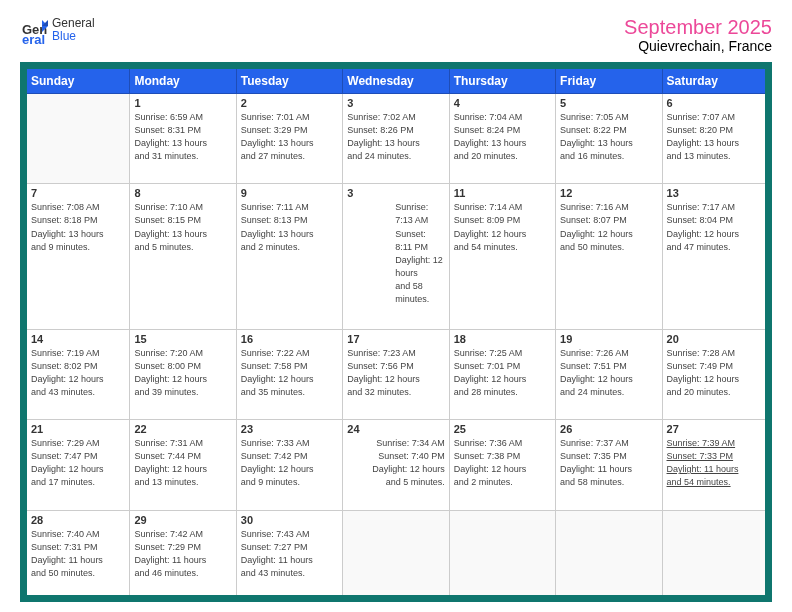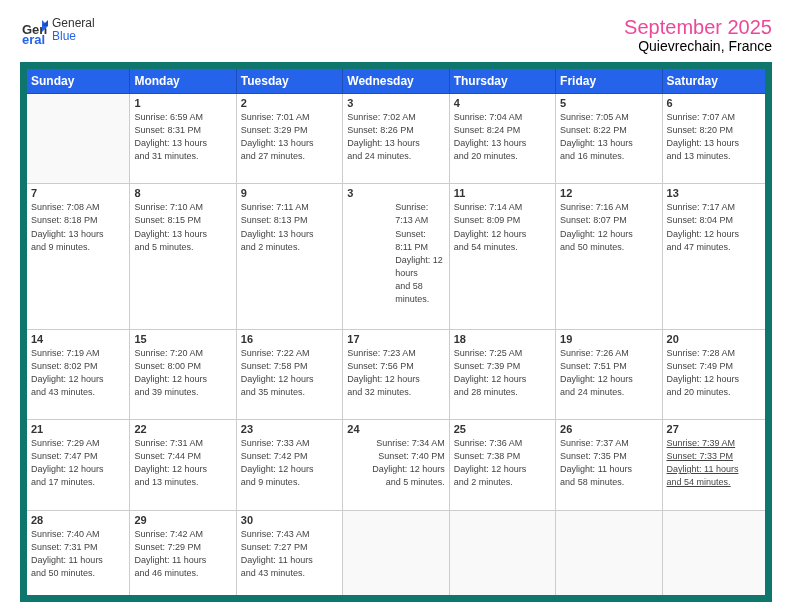--- a/index.html
+++ b/index.html
@@ -251,21 +251,21 @@
           <td>
             <div class="day-num">17</div>
             <div class="day-info" style="white-space: pre-line;">Sunrise: 7:23 AM
 Sunset: 7:56 PM
 Daylight: 12 hours
 and 32 minutes.</div>
           </td>
           <td>
             <div class="day-num">18</div>
             <div class="day-info" style="white-space: pre-line;">Sunrise: 7:25 AM
-Sunset: 7:39 PM
+Sunset: 7:01 PM
 Daylight: 12 hours
 and 28 minutes.</div>
           </td>
           <td>
             <div class="day-num">19</div>
             <div class="day-info" style="white-space: pre-line;">Sunrise: 7:26 AM
 Sunset: 7:51 PM
 Daylight: 12 hours
 and 24 minutes.</div>
           </td>

